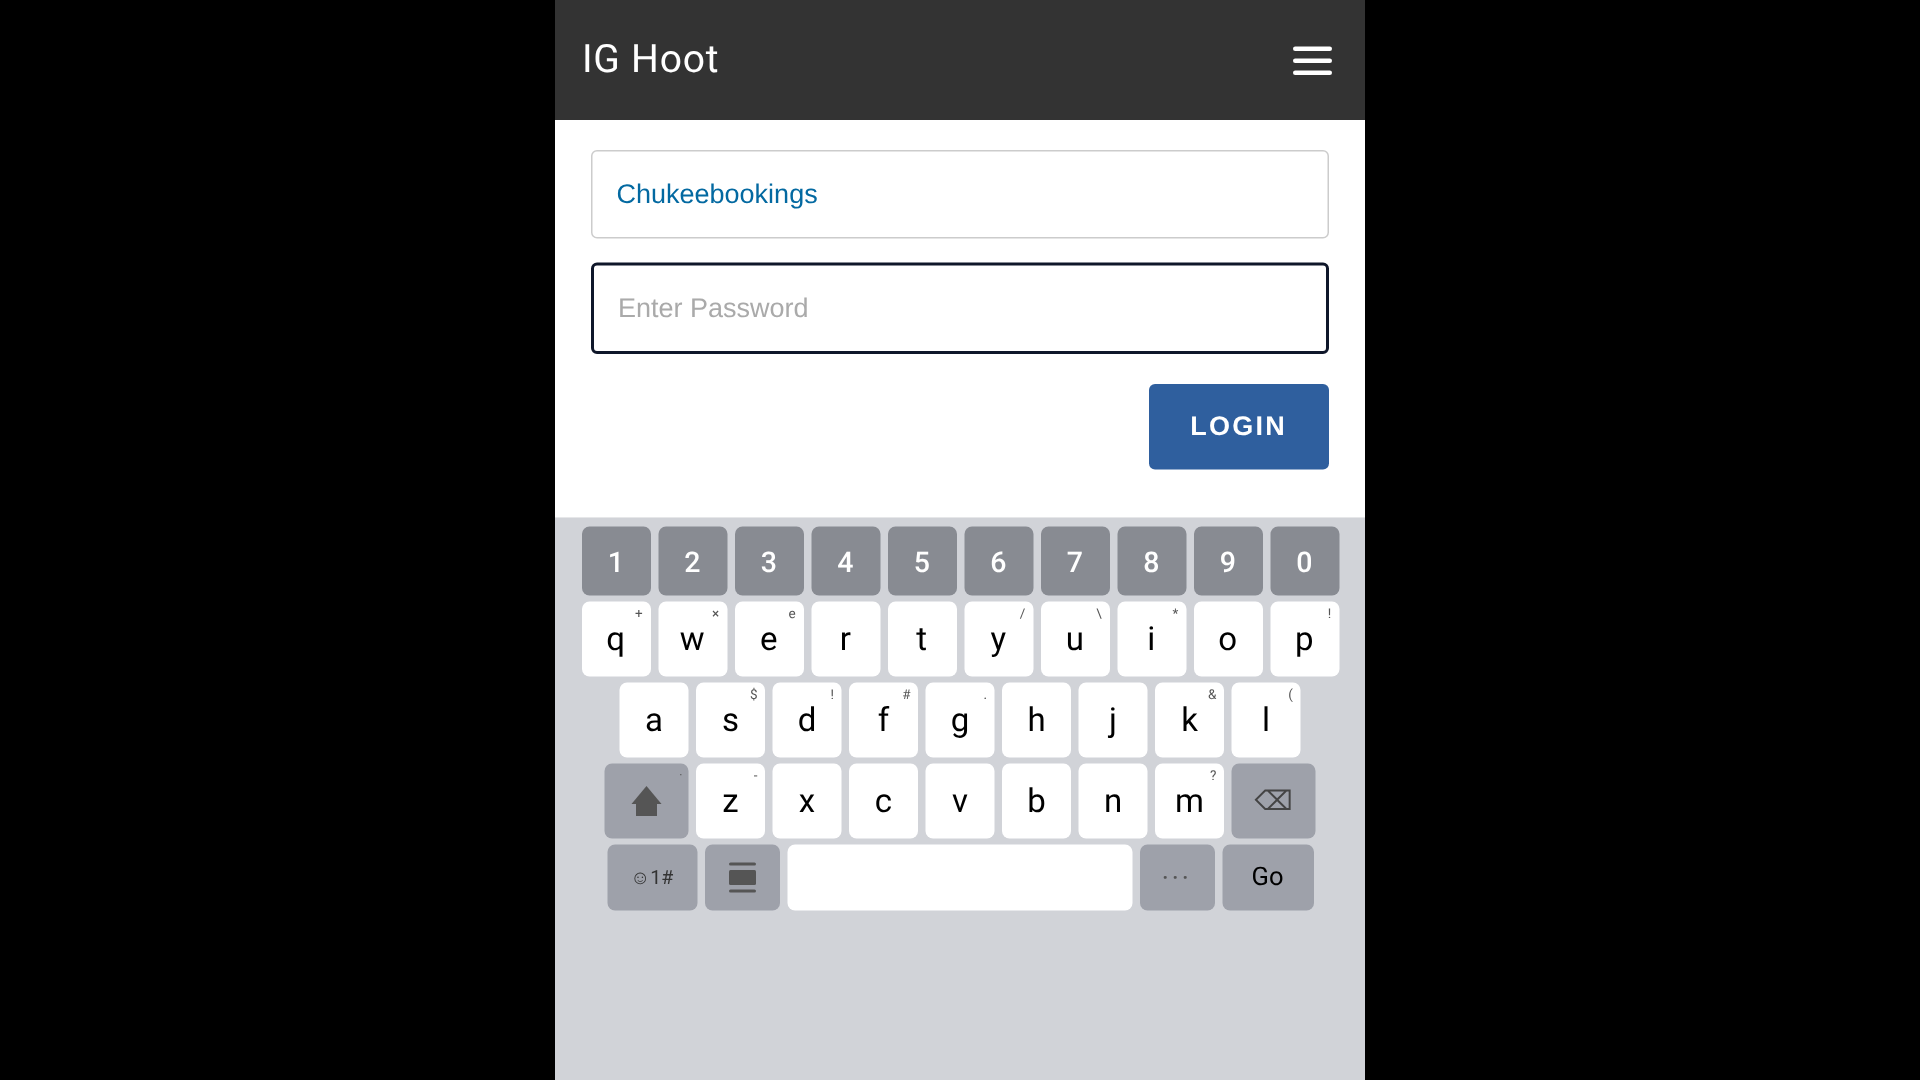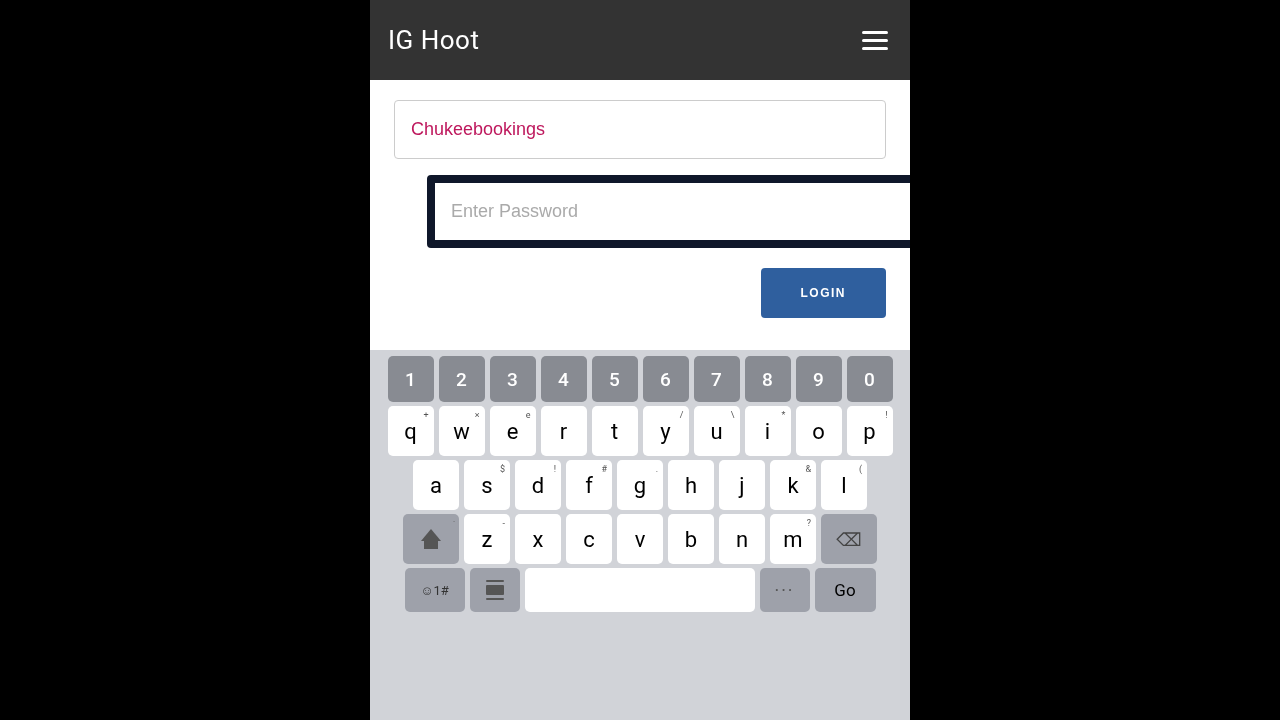--- a/index.html
+++ b/index.html
@@ -76,50 +76,49 @@
       color: #222;
       margin-bottom: 18px;
     }
 
     .input-field {
       width: 100%;
       border: 1.5px solid #ccc;
       border-radius: 4px;
       padding: 18px 16px;
       font-size: 18px;
-      color: #be185d;
+      color: #0369a1;
       outline: none;
       margin-bottom: 16px;
       background: #fff;
     }
 
     .input-field.focused {
-      border: 8px solid #0f172a;
+      border: 2px solid #0f172a;
       color: #888;
-      margin-left: 33px;
     }
 
     .input-field::placeholder {
       color: #aaa;
     }
 
     .button-row {
       display: flex;
       justify-content: flex-end;
       margin-top: 4px;
       padding-bottom: 8px;
     }
 
     .login-button {
       background: #2f5f9e;
       color: #fff;
       border: none;
       border-radius: 4px;
-      padding: 18px 40px;
-      font-size: 12px;
+      padding: 18px 28px;
+      font-size: 18px;
       font-weight: 700;
       letter-spacing: 1.5px;
       cursor: pointer;
     }
 
     
     .keyboard {
       background: #d1d3d8;
       flex: 1;
       display: flex;

